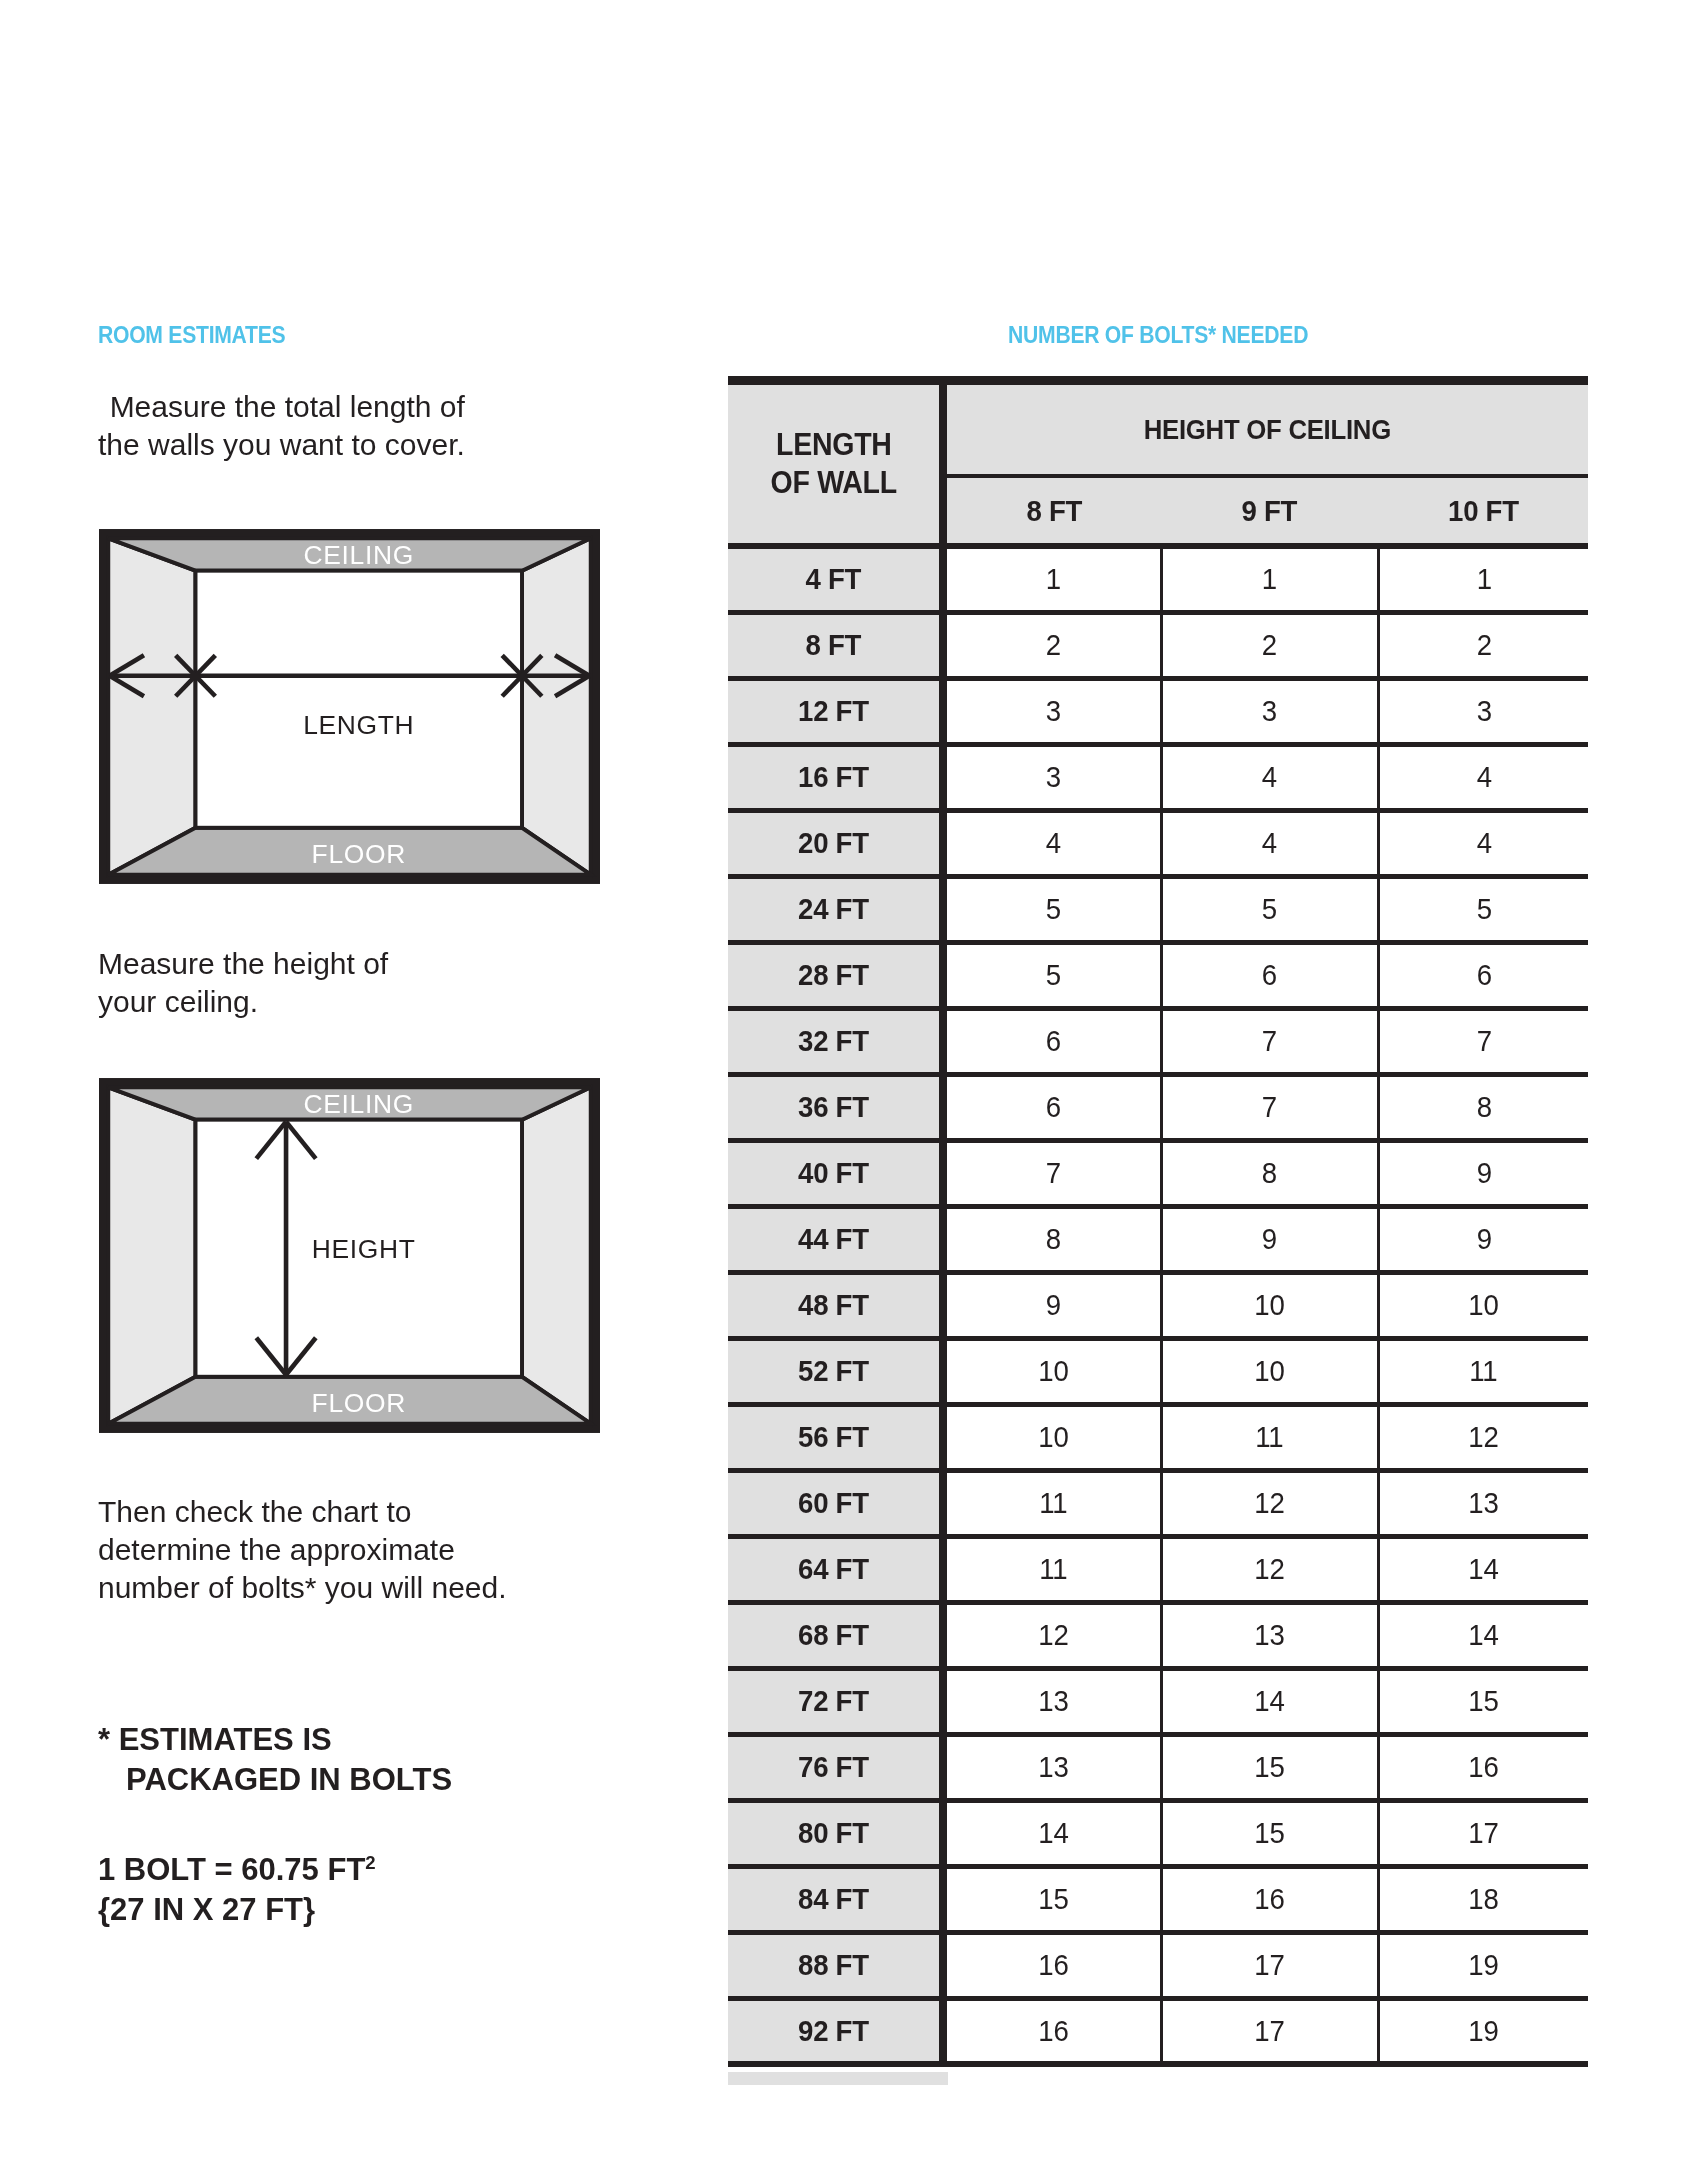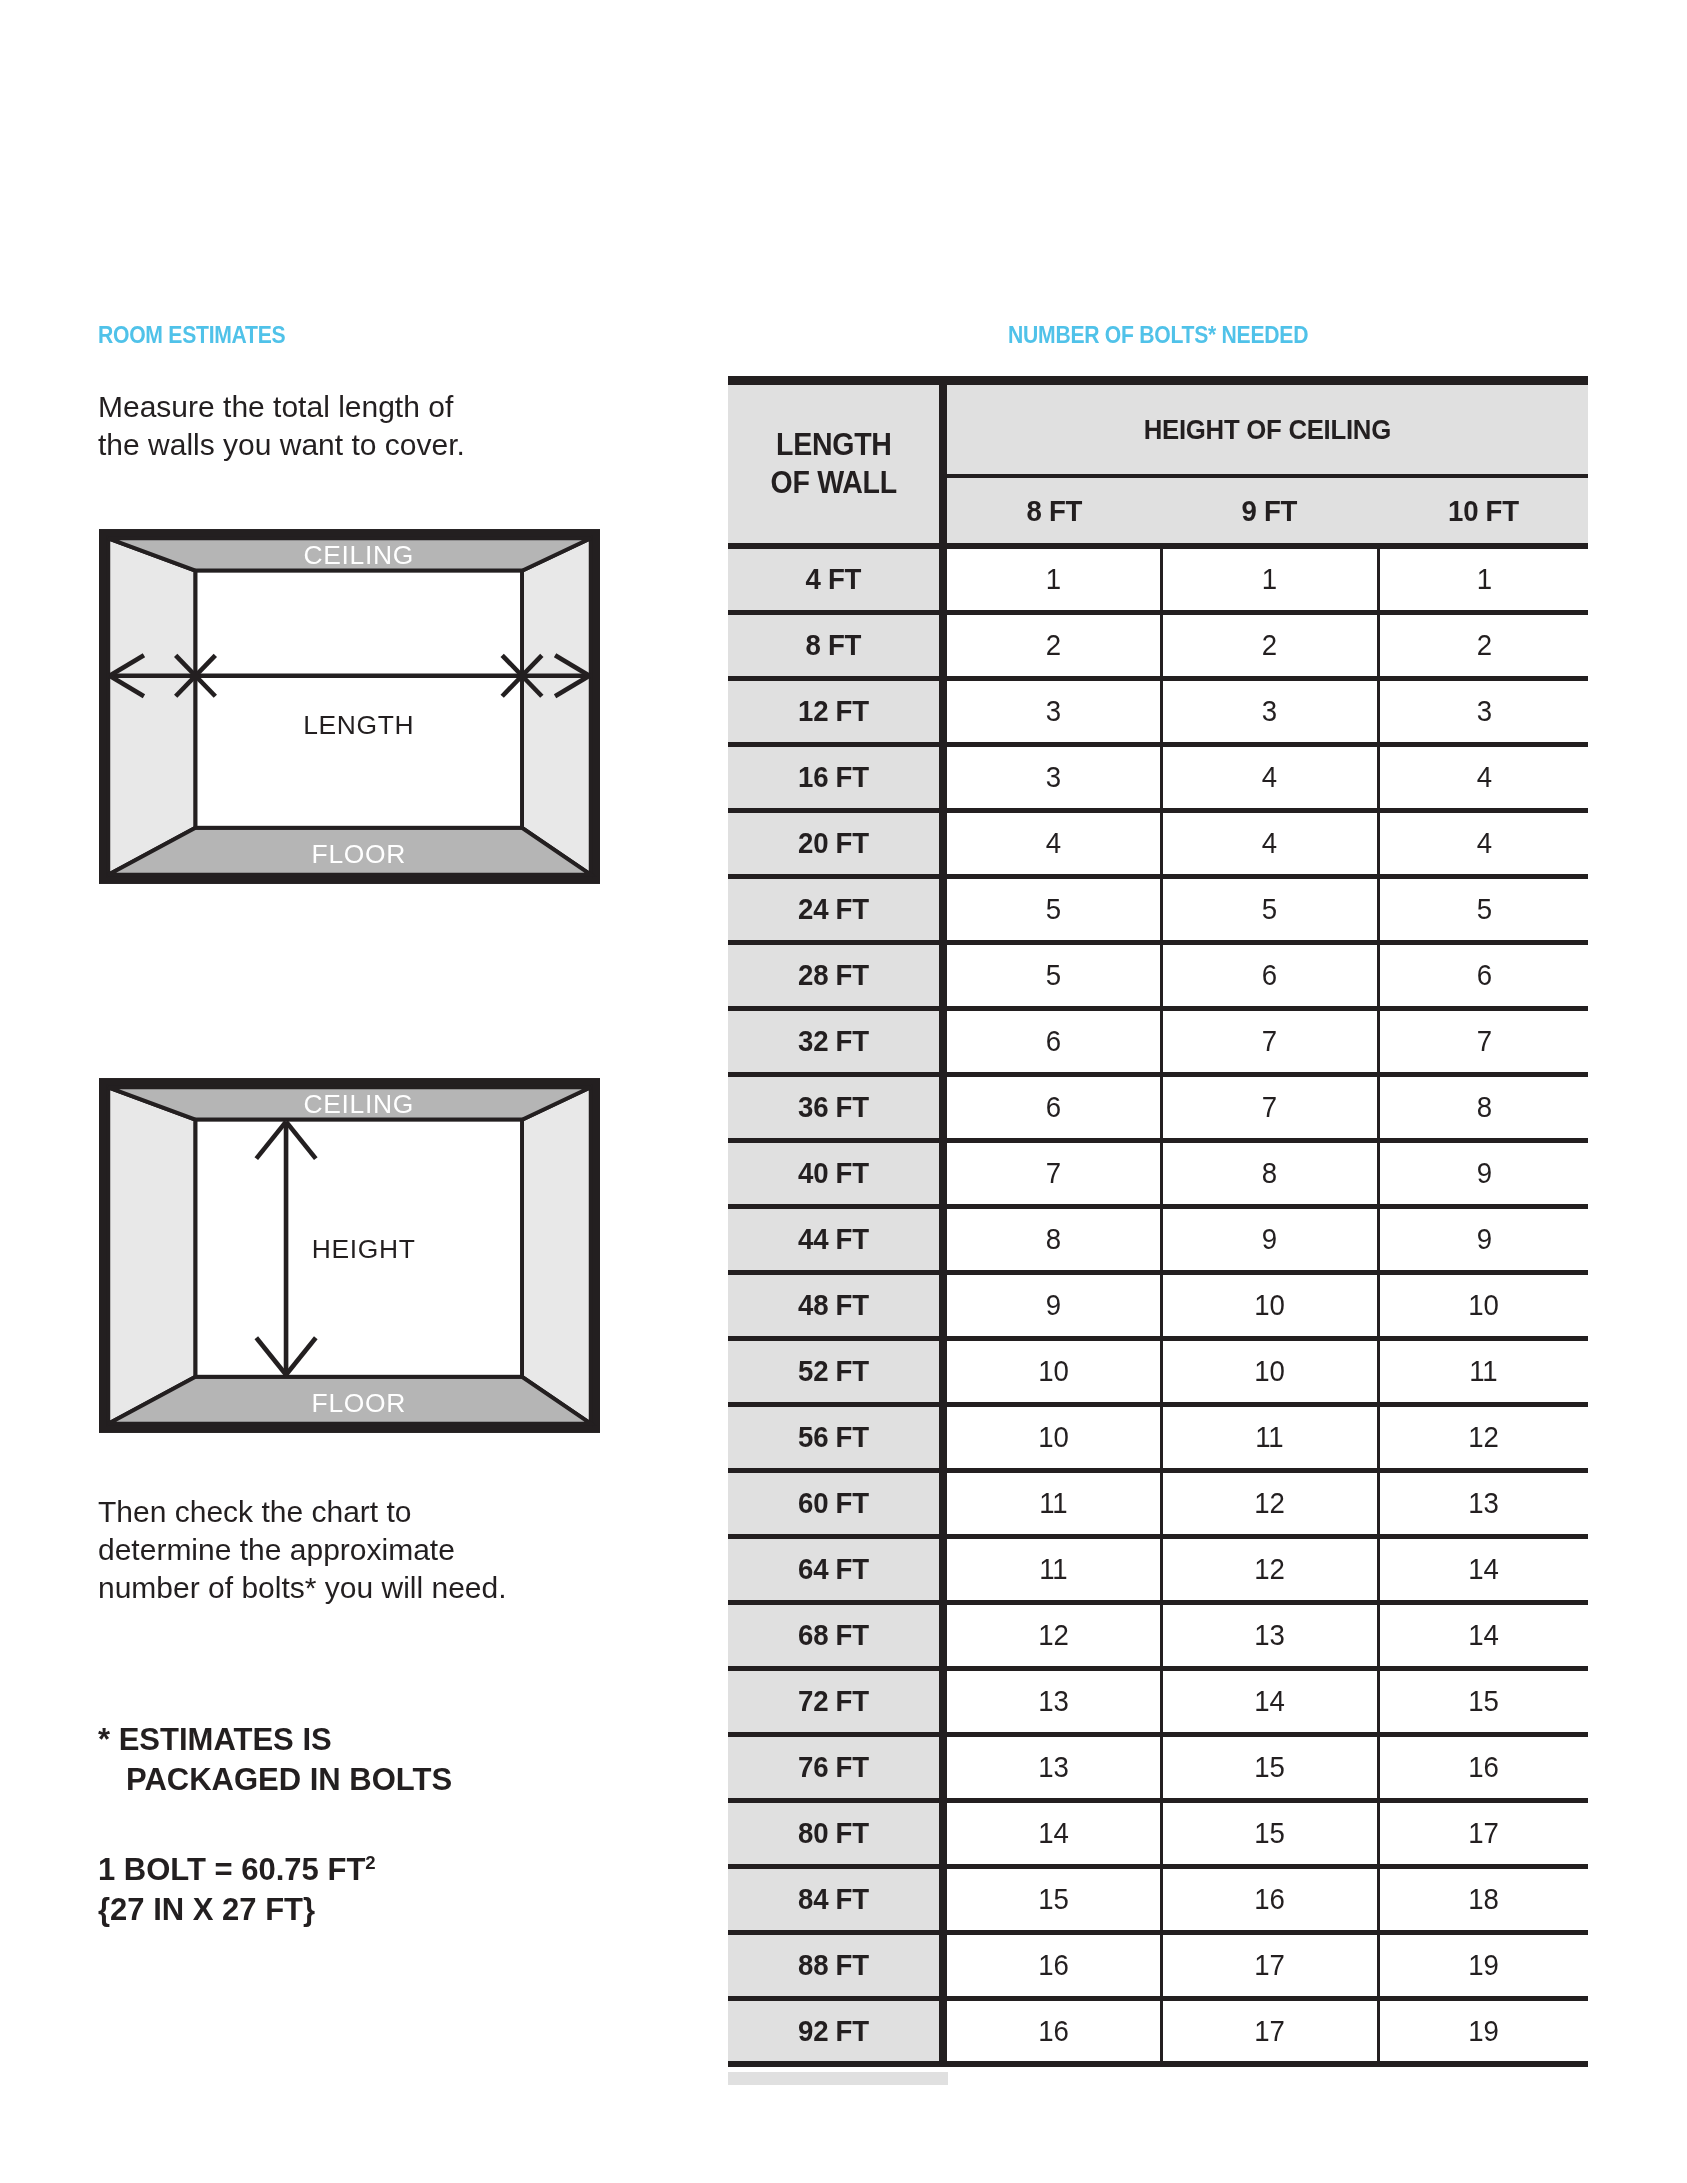--- a/index.html
+++ b/index.html
@@ -19,21 +19,21 @@
   h1.title{
     position:absolute;left:96px;top:87px;margin:0;
     font-size:65px;font-weight:700;letter-spacing:-1.3px;color:var(--accent);
   }
   h2.sechead{
     position:absolute;margin:0;font-size:23px;font-weight:700;letter-spacing:-0.7px;color:var(--accent);
   }
   #room-estimates-heading{left:98px;top:322px;}
   #bolts-heading{left:728px;top:322px;width:860px;text-align:center;}
   .body{position:absolute;font-size:30px;line-height:38px;color:var(--ink);}
-  #para-length{left:98px;top:388px;}
+  #para-length{left:98px;top:388px;text-align:right;}
   #para-height{left:98px;top:945px;}
   #para-chart{left:98px;top:1493px;}
   .footnote{position:absolute;font-size:31px;line-height:40px;font-weight:700;}
   #footnote-bolts{left:98px;top:1720px;}
   #footnote-bolts .indent{padding-left:28px;}
   #bolt-size{left:98px;top:1843px;}
   #bolt-size sup{font-size:60%;vertical-align:super;}
   .diagram{position:absolute;left:99px;width:473px;}
   #diagram-length{top:529px;height:355px;}
   #diagram-height{top:1078px;height:355px;}
@@ -88,20 +88,24 @@
         <line x1="116" y1="253" x2="176" y2="191"></line>
         <line x1="610" y1="191" x2="670" y2="253"></line>
         <line x1="610" y1="253" x2="670" y2="191"></line>
       </g>
       <text x="393" y="53" text-anchor="middle" fill="#ffffff">CEILING</text>
       <text x="393" y="310" text-anchor="middle" fill="#231f20">LENGTH</text>
       <text x="393" y="505" text-anchor="middle" fill="#ffffff">FLOOR</text>
     </svg>
   </div>
 
+  <div class="body" id="para-height">
+    <div>Measure the height of</div>
+    <div>your ceiling.</div>
+  </div>
 
   <div class="diagram" id="diagram-height">
     <svg width="501" height="355" viewBox="0 0 758 537">
       <rect x="7" y="7" width="744" height="523" fill="#ffffff" stroke="#231f20" stroke-width="14"></rect>
       <polygon points="14,14 146,63 146,452 14,523" fill="#e8e8e8" stroke="#231f20" stroke-width="6"></polygon>
       <polygon points="744,14 640,63 640,452 744,523" fill="#e8e8e8" stroke="#231f20" stroke-width="6"></polygon>
       <polygon points="14,14 744,14 640,63 146,63" fill="#b5b5b5" stroke="#231f20" stroke-width="6"></polygon>
       <polygon points="14,523 744,523 640,452 146,452" fill="#b5b5b5" stroke="#231f20" stroke-width="6"></polygon>
       <rect x="146" y="63" width="494" height="389" fill="#ffffff" stroke="#231f20" stroke-width="6"></rect>
       <g stroke="#231f20" stroke-width="7" fill="none">

